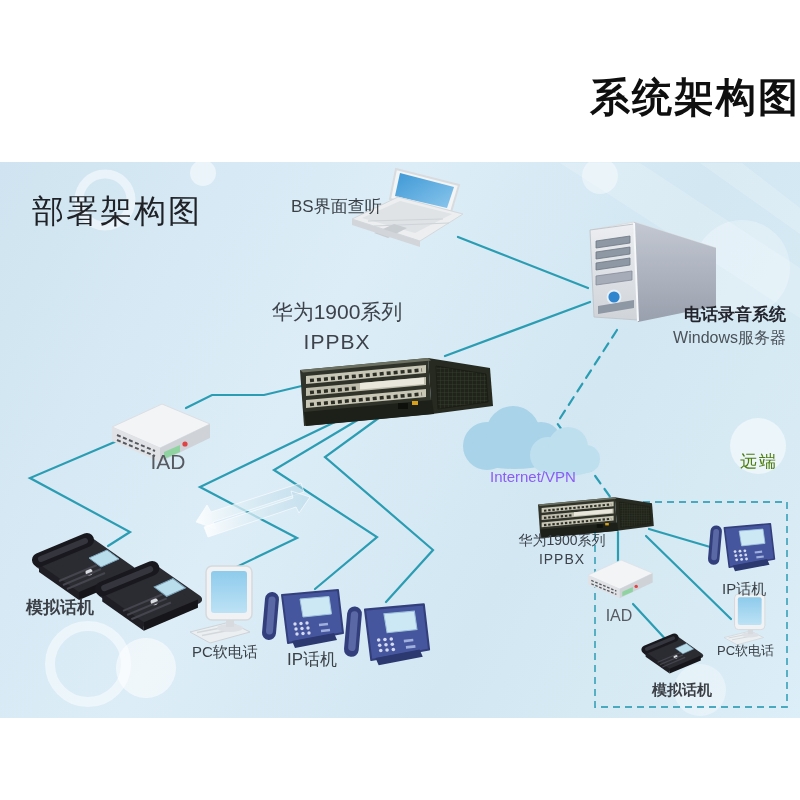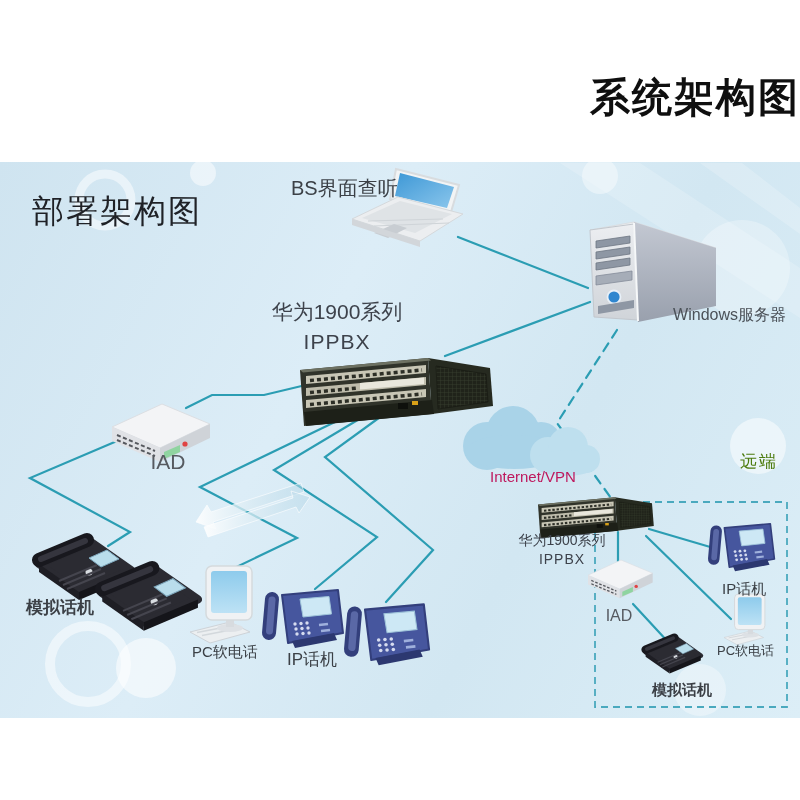--- a/index.html
+++ b/index.html
@@ -12,30 +12,30 @@
     font-size:40px;font-weight:700;color:#0f0f0f;letter-spacing:2px;
   }
   .panel{
     position:absolute;left:0;top:162px;width:800px;height:556px;
     background:linear-gradient(118deg,#cfe4f0 0%,#dcedf7 38%,#d2e7f2 66%,#dceef7 100%);
   }
   .diagram-svg{position:absolute;left:0;top:162px;width:800px;height:556px;}
   .lbl{position:absolute;color:#3b4046;white-space:nowrap;}
   .lbl-subtitle{left:32px;top:190px;font-family:"Liberation Serif","DejaVu Serif",serif;
     font-size:32px;color:#1f2126;letter-spacing:2px;}
-  .lbl-bs{left:291px;top:175px;font-size:20px;}
+  .lbl-bs{left:291px;top:195px;font-size:17px;}
   .lbl-server{right:14px;top:303px;text-align:right;line-height:23px;font-size:16px;color:#4b5158;}
   .lbl-server b{font-size:17px;color:#23242c;display:block;}
   .lbl-ippbx-main{left:252px;top:297px;width:170px;text-align:center;font-size:21px;
     color:#3d424b;line-height:30px;}
   .lbl-iad-main{left:138px;top:450px;width:60px;text-align:center;font-size:21px;color:#565a60;}
   .lbl-analog-main{left:26px;top:596px;font-size:17px;font-weight:700;color:#3c4046;}
   .lbl-pc-main{left:192px;top:643px;font-size:15px;}
   .lbl-ipphone-main{left:287px;top:648px;font-size:17px;}
-  .lbl-cloud{left:490px;top:468px;font-size:15px;color:#be185d;}
+  .lbl-cloud{left:490px;top:468px;font-size:15px;color:#8b5cf6;}
   .lbl-remote-zone{left:740px;top:450px;font-family:Liberation Sans, sans-serif;
     font-size:17px;color:#4d7c0f;letter-spacing:2px;}
   .lbl-ippbx-remote{left:502px;top:531px;width:120px;text-align:center;font-size:14px;
     color:#3d424b;line-height:19px;}
   .lbl-iad-remote{left:597px;top:607px;width:44px;text-align:center;font-size:16px;color:#565a60;}
   .lbl-ipphone-remote{left:722px;top:580px;font-size:15px;}
   .lbl-pc-remote{left:717px;top:642px;font-size:13px;}
   .lbl-analog-remote{left:652px;top:681px;font-size:15px;font-weight:700;color:#3c4046;}
 </style>
 </head>
@@ -235,20 +235,21 @@
 
   <use href="#ipphone" transform="translate(262,583)"></use>
   <use href="#ipphone" transform="translate(344,597) scale(1.05)"></use>
   <use href="#ipphone" transform="translate(708,518) scale(0.82)"></use>
 </svg>
 
 <div class="lbl lbl-subtitle">部署架构图</div>
 <div class="lbl lbl-bs">BS界面查听</div>
 
 <div class="lbl lbl-server">
+  <b>电话录音系统</b>
   <span>Windows服务器</span>
 </div>
 
 <div class="lbl lbl-ippbx-main">
   <span style="display:block">华为1900系列</span>
   <span style="display:block;letter-spacing:1px">IPPBX</span>
 </div>
 
 <div class="lbl lbl-iad-main">IAD</div>
 <div class="lbl lbl-analog-main">模拟话机</div>

